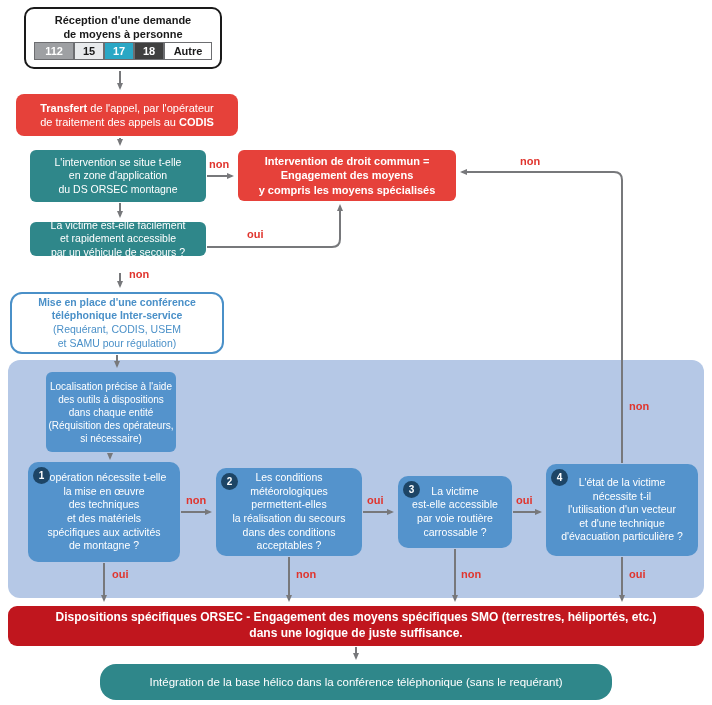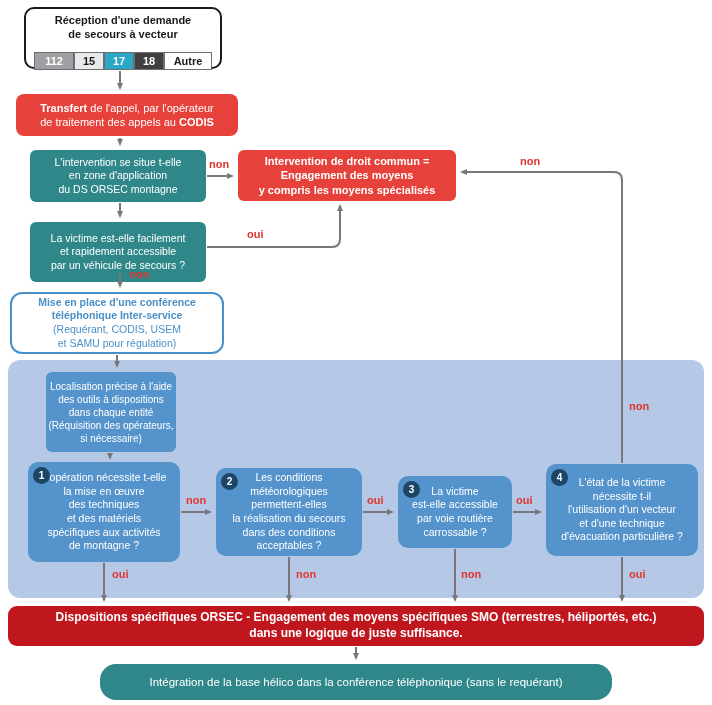--- a/index.html
+++ b/index.html
@@ -13,35 +13,35 @@
     border-radius:6px; font-size:10.5px; line-height:1.3;
   }
   .teal { background:#2f878a; }
   .red  { background:#e6413a; }
   .blue { background:#5493cc; }
 
   
   #reception { left:24px; top:7px; width:198px; height:62px; background:#ffffff;
     border:2px solid #1a1a1a; border-radius:10px; text-align:center; padding-top:5px; position:absolute; }
   #reception-title { font-weight:bold; font-size:11px; line-height:1.25; color:#1a1a1a; }
-  .num-strip { display:flex; justify-content:center; margin-top:10px; }
+  .num-strip { display:flex; justify-content:center; margin-top:0; }
   .num-cell { height:18px; line-height:16px; font-size:11px; font-weight:bold;
     border:1px solid #6d6e71; text-align:center; }
   .n112   { width:40px; background:#9ea0a3; color:#ffffff; }
   .n15    { width:30px; background:#e8eaec; color:#1a1a1a; }
   .n17    { width:30px; background:#2aa7c5; color:#ffffff; }
   .n18    { width:30px; background:#404040; color:#ffffff; }
   .nautre { width:48px; background:#ffffff; color:#1a1a1a; }
 
   #transfert { left:10px; top:94px; width:222px; height:42px; border-radius:8px; font-size:11px;margin-left:6px; }
   #transfert b { font-weight:bold; }
 
   #zone-question    { left:30px;  top:150px; width:176px; height:52px; }
   #droit-commun     { left:238px; top:150px; width:218px; height:51px; font-weight:bold; font-size:11px; }
-  #victime-question { left:30px;  top:222px; width:176px; height:60px; }
+  #victime-question { left:30px;  top:222px; width:176px; height:34px; }
 
   #conference { left:10px; top:292px; width:214px; height:62px; background:#ffffff;
     border:2px solid #4a90c8; border-radius:12px; color:#4a90c8; flex-direction:column; }
   #conference .c-bold { font-weight:bold; }
 
   #big-container { left:8px; top:360px; width:696px; height:238px;
     background:#b5c8e6; border-radius:12px; position:absolute; }
 
   #localisation { left:46px; top:372px; width:130px; height:80px; font-size:10px; }
 
@@ -74,21 +74,21 @@
 
   #arrows { position:absolute; left:0; top:0; pointer-events:none; }
 </style>
 </head>
 <body>
 
 <div class="canvas">
 
   <div id="reception">
     <div id="reception-title" class="pre">Réception d'une demande
-de secours à vecteur</div>
+de moyens à personne</div>
     <div class="num-strip">
       <div class="num-cell n112">112</div>
       <div class="num-cell n15">15</div>
       <div class="num-cell n17">17</div>
       <div class="num-cell n18">18</div>
       <div class="num-cell nautre">Autre</div>
     </div>
   </div>
 
   <div id="transfert" class="flow-box red">

